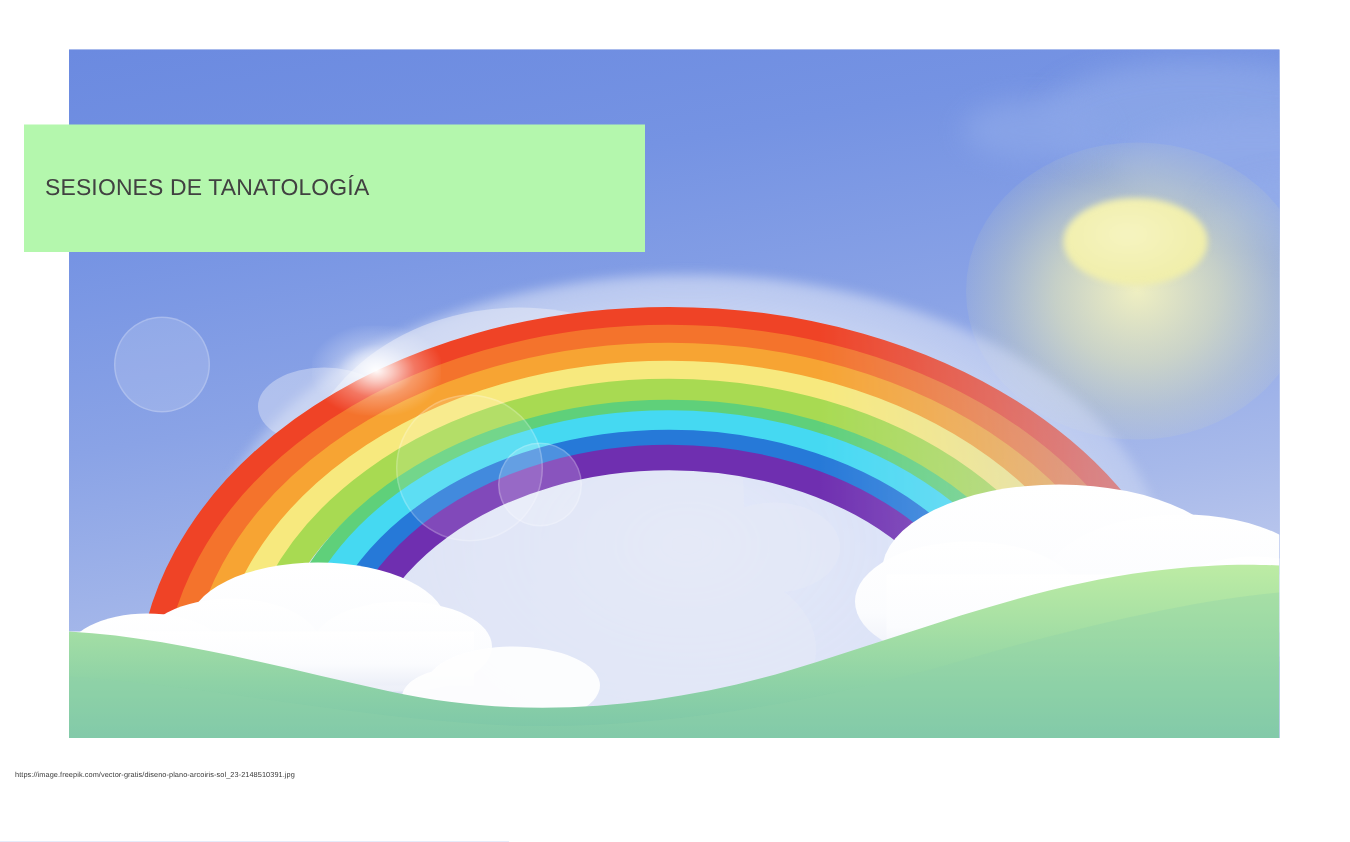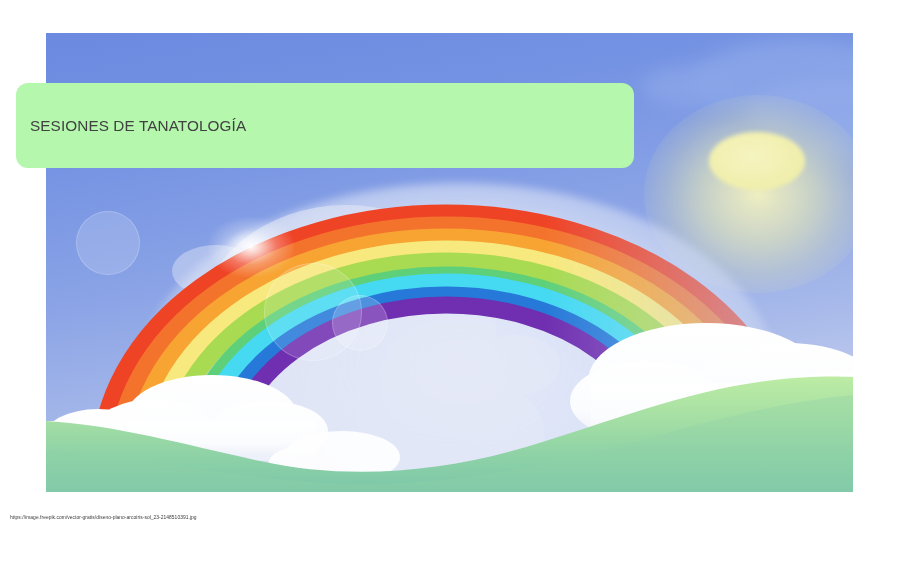--- a/index.html
+++ b/index.html
@@ -138,29 +138,28 @@
     position: absolute;
     left: 0; top: 0;
     width: 807px; height: 459px;
   }
 
   
   #titlebox {
     position: absolute;
     left: 16px;
     top: 83px;
-    width: 618px;
+    width: 414px;
     height: 85px;
     background: #b4f7ad;
     display: flex;
     flex-direction: column;
     justify-content: center;
     box-sizing: border-box;
     padding-left: 14px;
-    border-radius: 12px;
   }
   .titleline {
     color: #414141;
     font-size: 15.3px;
     line-height: 21px;
     letter-spacing: .1px;
     white-space: nowrap;
   }
 
   

